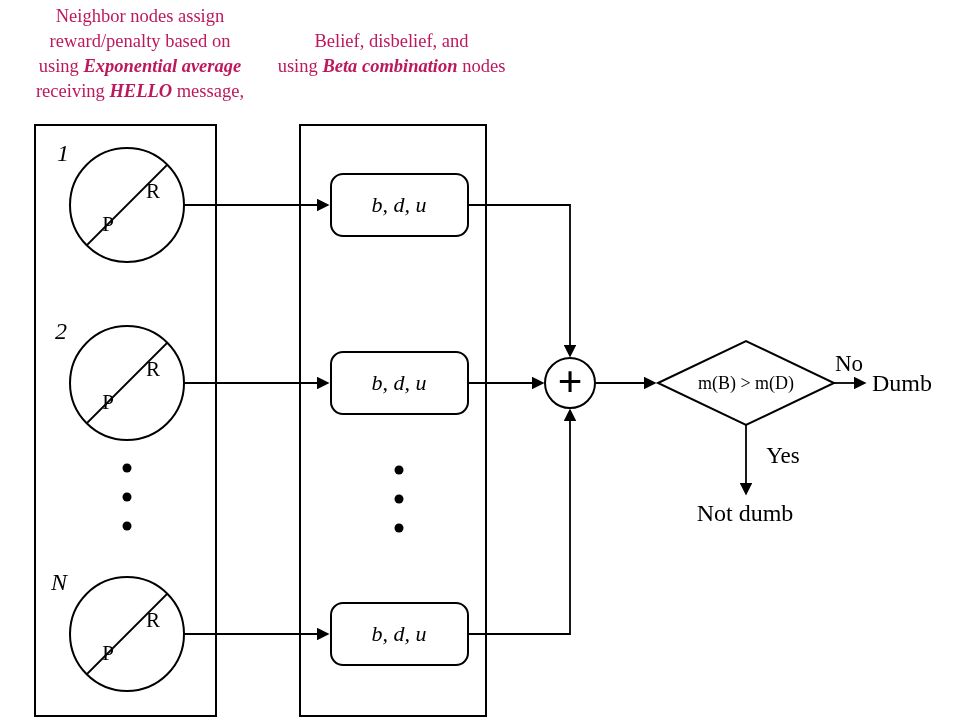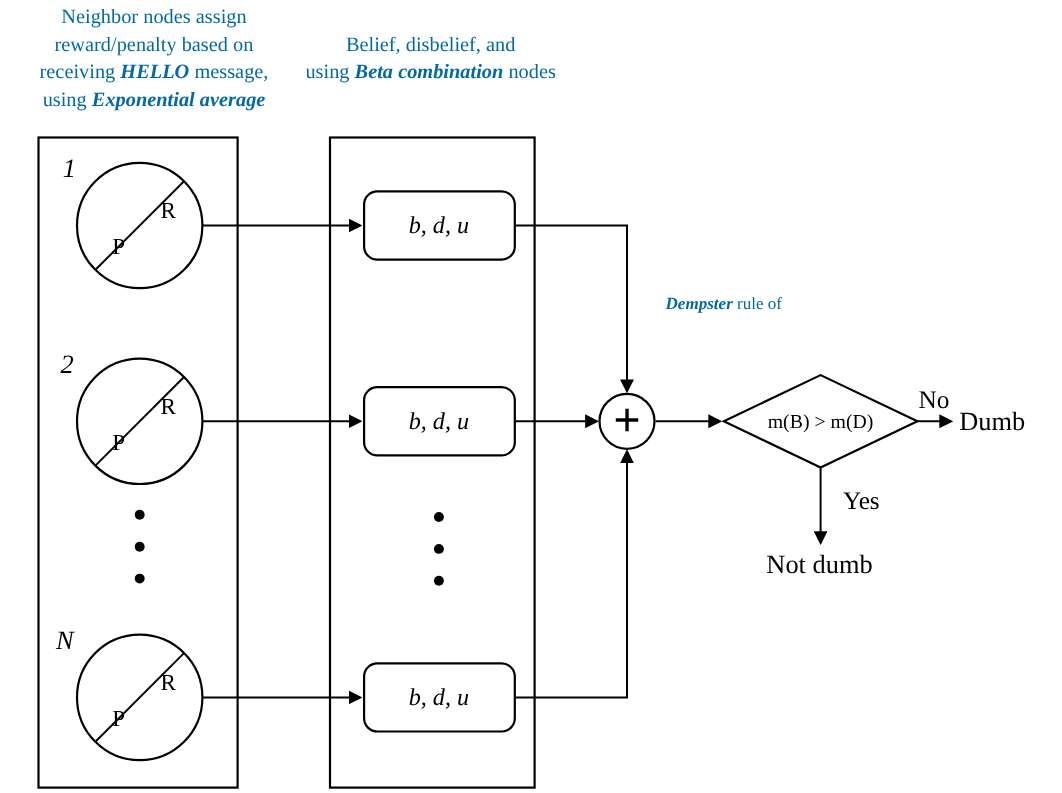--- a/index.html
+++ b/index.html
@@ -2,21 +2,21 @@
 <html><head>
 <meta charset="utf-8">
 <style>
   html, body { margin: 0; padding: 0; background: #ffffff; }
   .canvas {
     position: relative;
     width: 965px;
     height: 721px;
     background: #ffffff;
     font-family: "Liberation Serif", serif;
-    color: #0369a1;
+    color: #be185d;
     overflow: hidden;
   }
   .heading {
     position: absolute;
     text-align: center;
     font-size: 18.5px;
     line-height: 25px;
   }
   .em { font-weight: bold; font-style: italic; }
   .dempster-label {
@@ -39,31 +39,30 @@
   .result-text { font-size: 24px; }
 </style>
 </head>
 <body>
 
 <div class="canvas">
 
   <div class="heading" style="left:0px; top:4px; width:280px;">
     <div>Neighbor nodes assign</div>
     <div>reward/penalty based on</div>
+    <div><span>using </span><span class="em">Exponential average</span></div>
     <div><span>receiving </span><span class="em">HELLO</span><span> message,</span></div>
-    <div><span>using </span><span class="em">Exponential average</span></div>
   </div>
 
   <div class="heading" style="left:274px; top:29px; width:235px;">
     <div>Belief, disbelief, and</div>
     <div><span>using </span><span class="em">Beta combination</span><span> nodes</span></div>
   </div>
 
   <div class="dempster-label" style="left:577px; top:266px; width:162px;">
-    <div><span class="em">Dempster</span><span> rule of</span></div>
   </div>
 
   <svg class="diagram-svg" width="965" height="721" viewBox="0 0 965 721">
     <defs>
       <marker id="arrow" viewBox="0 0 10 10" markerWidth="7" markerHeight="7" refX="8" refY="5" orient="auto-start-reverse">
         <path d="M0,0 L10,5 L0,10 z" fill="#000000"></path>
       </marker>
     </defs>
 
     <rect class="shape" x="35" y="125" width="181" height="591"></rect>

